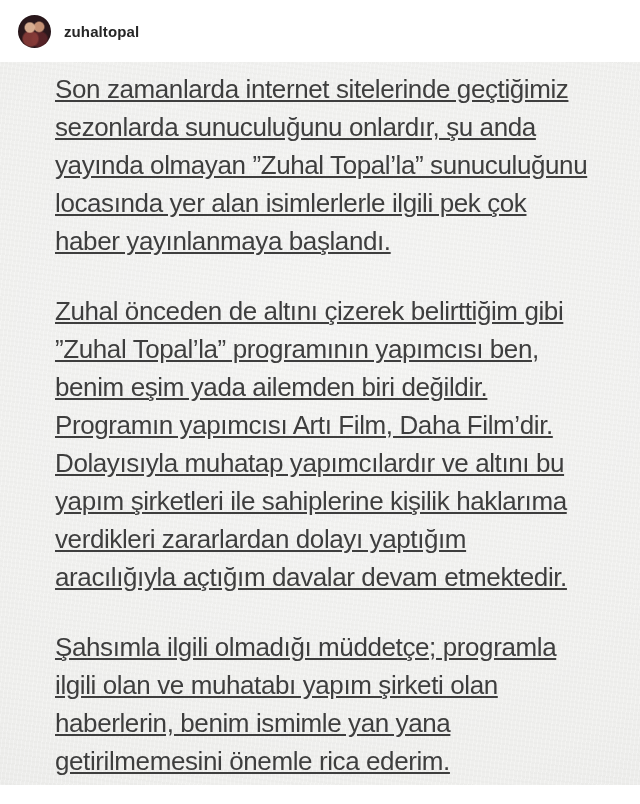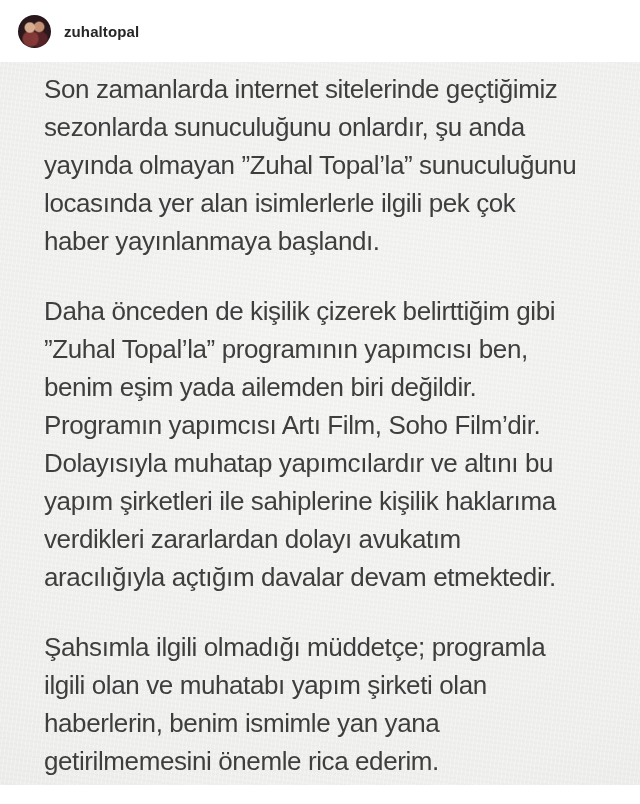--- a/index.html
+++ b/index.html
@@ -54,21 +54,22 @@
     background-image:
       repeating-linear-gradient(7deg, rgba(0,0,0,0.012) 0 2px, rgba(0,0,0,0) 2px 5px),
       repeating-linear-gradient(97deg, rgba(255,255,255,0.30) 0 1px, rgba(255,255,255,0) 1px 4px),
       radial-gradient(130% 110% at 52% 38%, rgba(255,255,255,0.28) 0%, rgba(0,0,0,0.00) 55%, rgba(0,0,0,0.045) 100%);
     color: #3e3e3e;
     font-size: 26px;
     line-height: 38px;
     letter-spacing: -0.4px;
   }
   .para {
-    margin: 0 0 32px 7px;
+    margin: 0 0 32px 18px;
+    text-decoration: underline;
   }
   .line {
     display: block;
     white-space: nowrap;
   }
 </style>
 </head>
 <body>
 
 <div class="app">
@@ -82,27 +83,27 @@
 
     <p class="para">
       <span class="line">Son zamanlarda internet sitelerinde geçtiğimiz</span>
       <span class="line">sezonlarda sunuculuğunu onlardır, şu anda</span>
       <span class="line">yayında olmayan ”Zuhal Topal’la” sunuculuğunu</span>
       <span class="line">locasında yer alan isimlerlerle ilgili pek çok</span>
       <span class="line">haber yayınlanmaya başlandı.</span>
     </p>
 
     <p class="para">
-      <span class="line">Daha önceden de kişilik çizerek belirttiğim gibi</span>
+      <span class="line">Zuhal önceden de altını çizerek belirttiğim gibi</span>
       <span class="line">”Zuhal Topal’la” programının yapımcısı ben,</span>
       <span class="line">benim eşim yada ailemden biri değildir.</span>
-      <span class="line">Programın yapımcısı Artı Film, Soho Film’dir.</span>
+      <span class="line">Programın yapımcısı Artı Film, Daha Film’dir.</span>
       <span class="line">Dolayısıyla muhatap yapımcılardır ve altını bu</span>
       <span class="line">yapım şirketleri ile sahiplerine kişilik haklarıma</span>
-      <span class="line">verdikleri zararlardan dolayı avukatım</span>
+      <span class="line">verdikleri zararlardan dolayı yaptığım</span>
       <span class="line">aracılığıyla açtığım davalar devam etmektedir.</span>
     </p>
 
     <p class="para">
       <span class="line">Şahsımla ilgili olmadığı müddetçe; programla</span>
       <span class="line">ilgili olan ve muhatabı yapım şirketi olan</span>
       <span class="line">haberlerin, benim ismimle yan yana</span>
       <span class="line">getirilmemesini önemle rica ederim.</span>
     </p>
 

